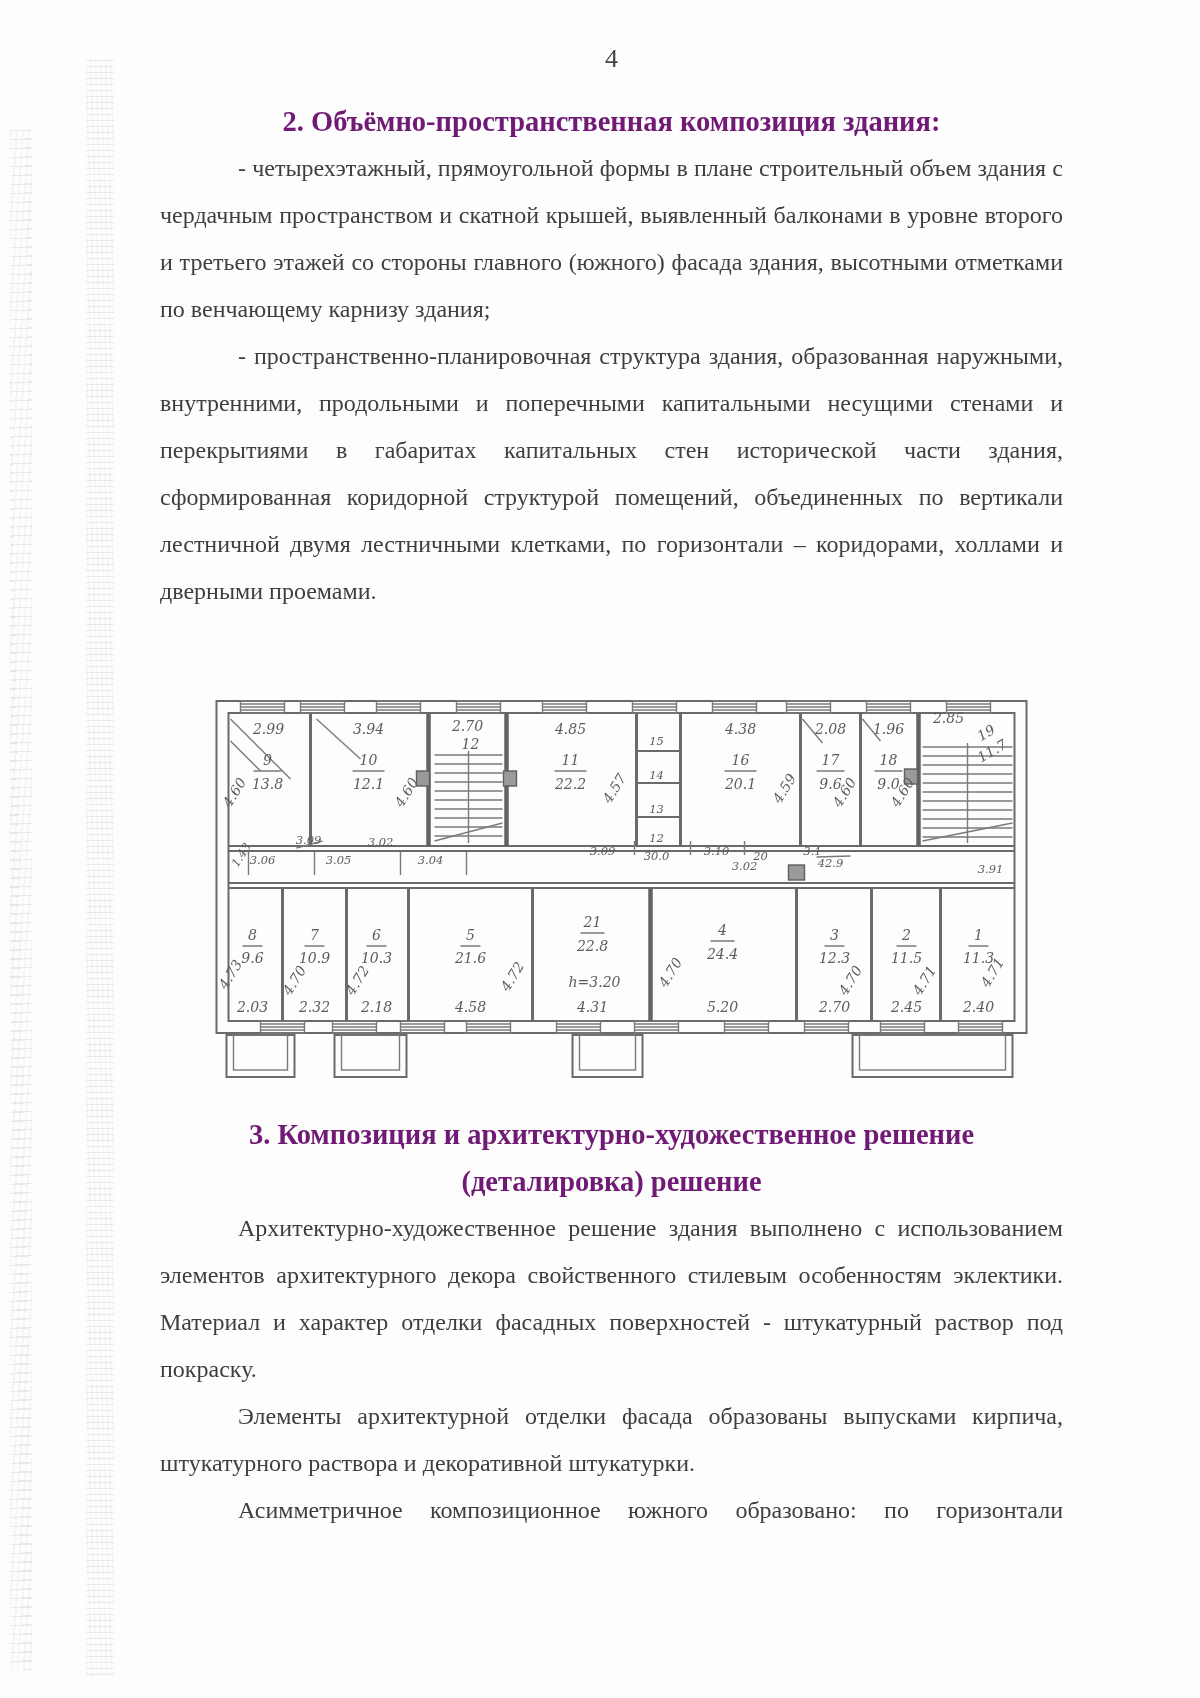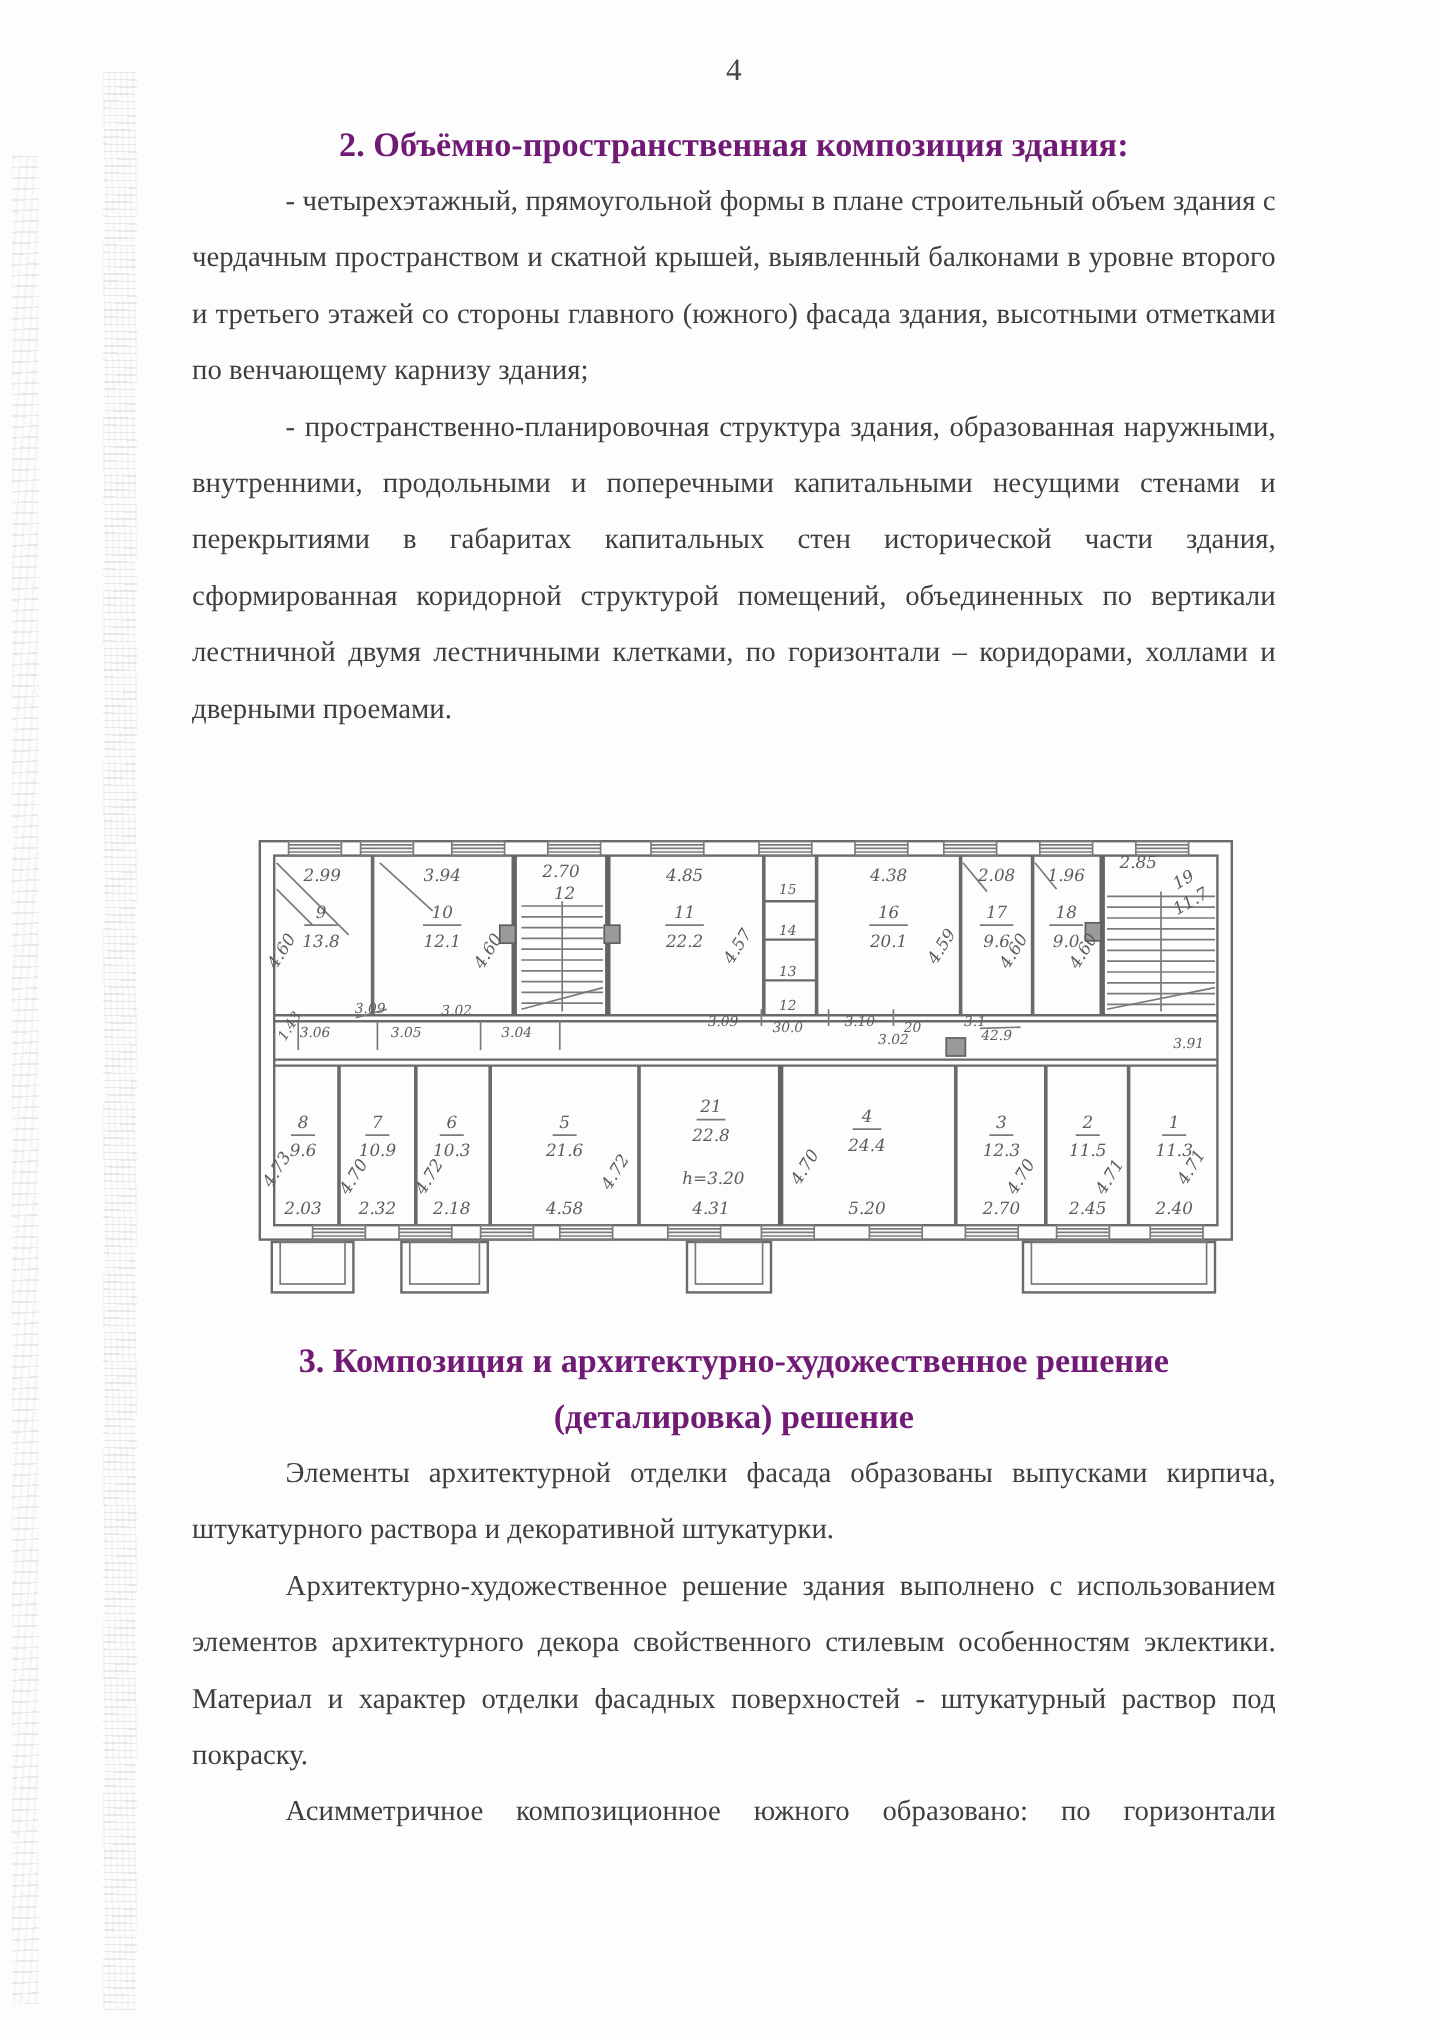--- a/index.html
+++ b/index.html
@@ -266,17 +266,17 @@
 
     <text x="774" y="297">1</text>
     <text x="774" y="320">11.3</text>
     <text x="774" y="369">2.40</text>
     <text x="792" y="332" transform="rotate(-58 792 332)">4.71</text>
   </svg>
 
   <div class="content2">
     <h2 class="h">3. Композиция и архитектурно-художественное решение</h2>
     <h2 class="h">(деталировка) решение</h2>
+    <p class="body ind">Архитектурно-художественное решение здания выполнено с использованием элементов архитектурного декора свойственного стилевым особенностям эклектики. Материал и характер отделки фасадных поверхностей - штукатурный раствор под покраску.</p>
     <p class="body ind">Элементы архитектурной отделки фасада образованы выпусками кирпича, штукатурного раствора и декоративной штукатурки.</p>
-    <p class="body ind">Архитектурно-художественное решение здания выполнено с использованием элементов архитектурного декора свойственного стилевым особенностям эклектики. Материал и характер отделки фасадных поверхностей - штукатурный раствор под покраску.</p>
     <p class="body ind jl">Асимметричное композиционное южного образовано: по горизонтали</p>
   </div>
 </div>
 
 </body></html>

